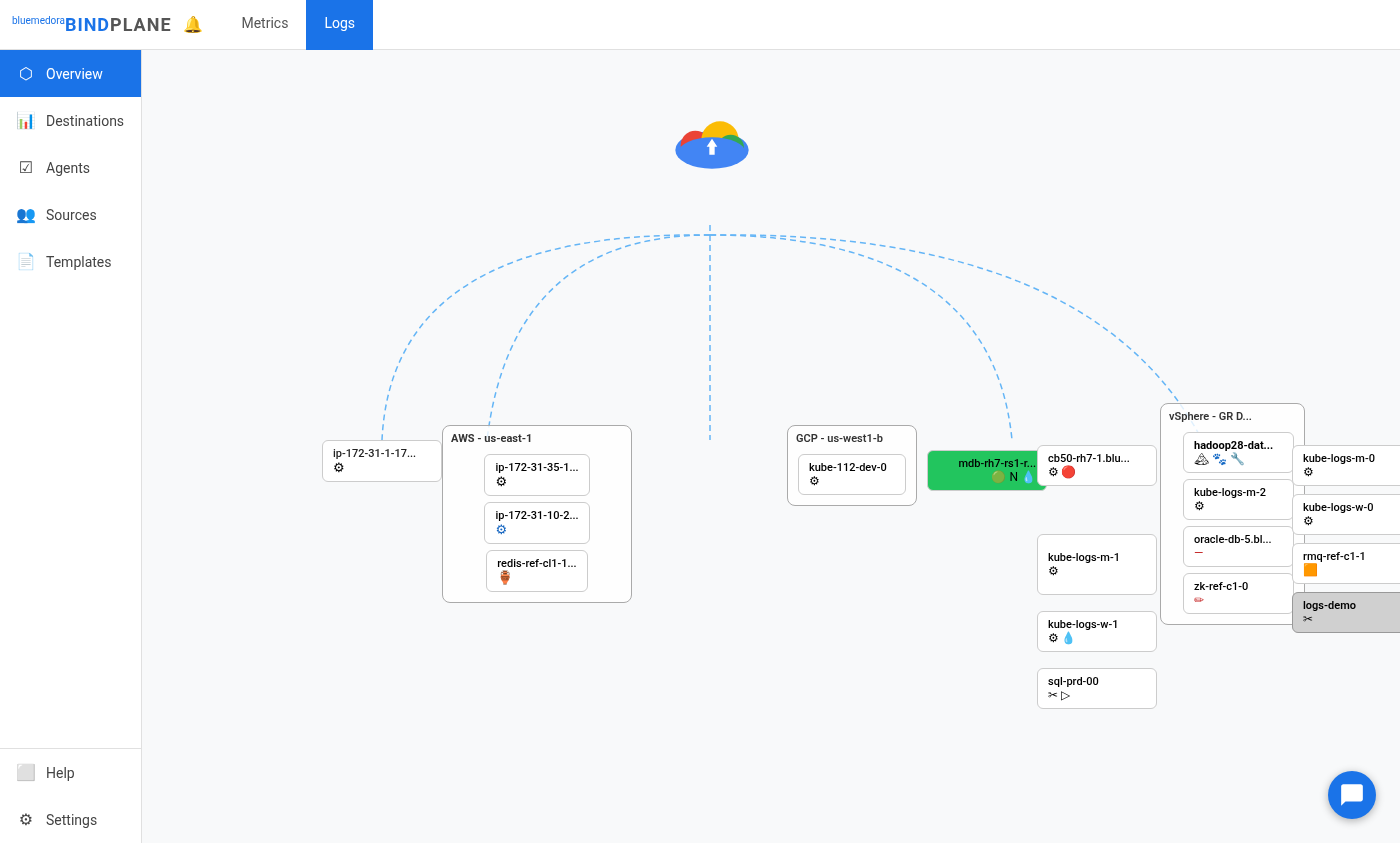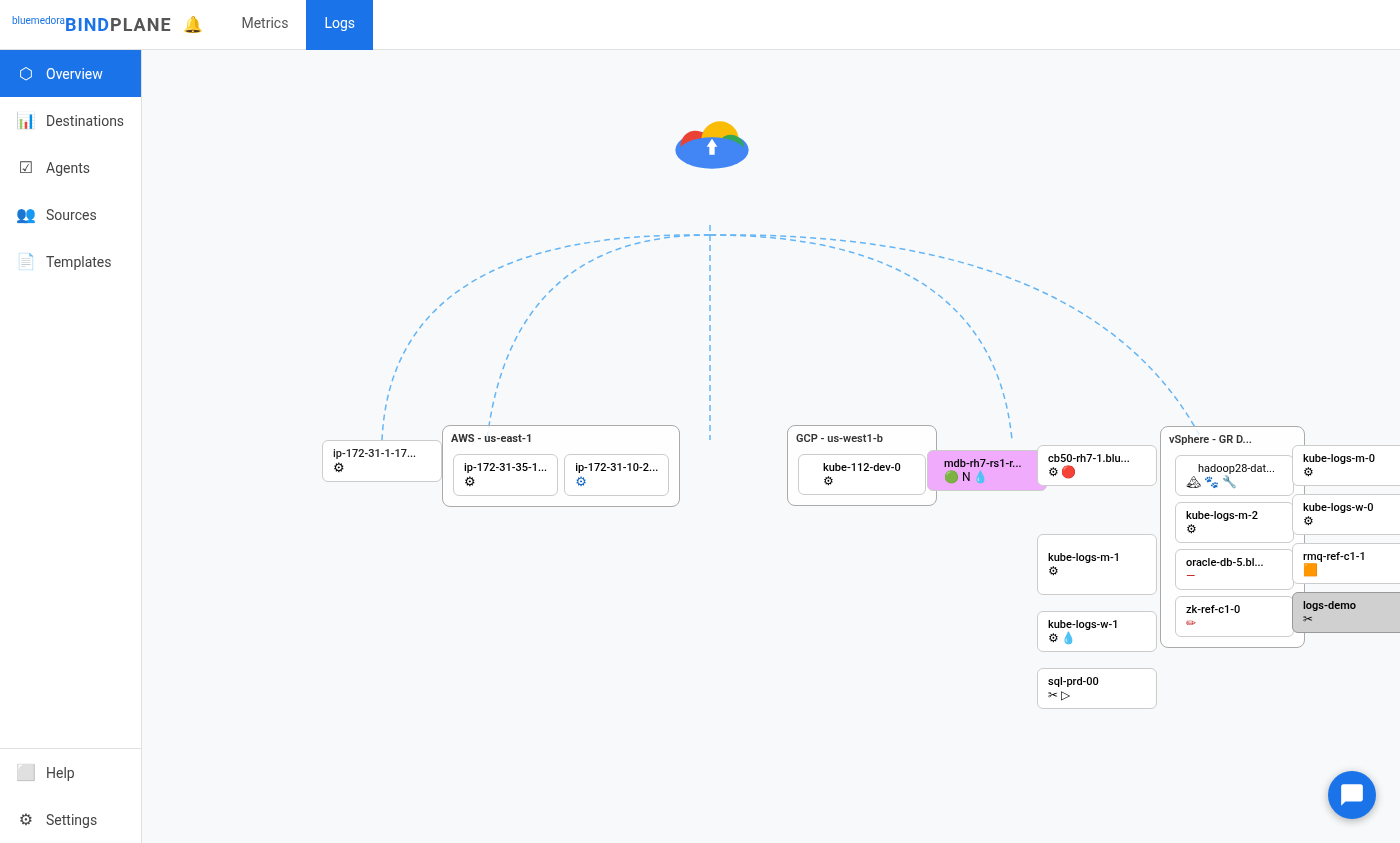--- a/index.html
+++ b/index.html
@@ -142,42 +142,46 @@
 
       <div style="position:absolute; top:390px; left:180px; display:flex; flex-direction:column; gap:8px;">
         <div style="background:#fff; border:1.5px solid #ccc; border-radius:6px; padding:6px 10px; min-width:120px;">
           <div style="font-size:11px;font-weight:500;color:#222;">ip-172-31-1-17...</div>
           <div style="font-size:13px;">⚙</div>
         </div>
       </div>
 
       <div style="position:absolute; top:375px; left:300px; border:1.5px solid #aaa; border-radius:8px; background:rgba(255,255,255,0.8); padding:28px 10px 10px 10px; min-width:190px;">
         <span style="position:absolute;top:6px;left:8px;font-size:11px;font-weight:700;color:#333;">AWS - us-east-1</span>
-        <div style="display:flex; flex-direction:row; gap:6px;">
+        <div style="display:flex; flex-direction:column; gap:6px;align-items:center;">
           <div style="background:#fff; border:1.5px solid #ccc; border-radius:6px; padding:6px 10px;">
             <div style="font-size:11px;font-weight:500;">ip-172-31-35-1...</div>
             <div style="font-size:13px;">⚙</div>
           </div>
           <div style="background:#fff; border:1.5px solid #ccc; border-radius:6px; padding:6px 10px;">
             <div style="font-size:11px;font-weight:500;">ip-172-31-10-2...</div>
             <div style="font-size:13px;color:#1565c0;">⚙</div>
           </div>
+          <div style="background:#fff; border:1.5px solid #ccc; border-radius:6px; padding:6px 10px;">
+            <div style="font-size:11px;font-weight:500;">redis-ref-cl1-1...</div>
+            <div style="font-size:13px;color:#c62828;">🏺</div>
+          </div>
         </div>
       </div>
 
 
       <div style="position:absolute; top:375px; left:645px; border:1.5px solid #aaa; border-radius:8px; background:rgba(255,255,255,0.8); padding:28px 10px 10px 10px; min-width:130px;">
         <span style="position:absolute;top:6px;left:8px;font-size:11px;font-weight:600;color:#333;">GCP - us-west1-b</span>
-        <div style="background:#fff; border:1.5px solid #ccc; border-radius:6px; padding:6px 24px;">
+        <div style="background:#fff; border:1.5px solid #ccc; border-radius:6px; padding:6px 10px;">
           <div style="font-size:11px;font-weight:500;">kube-112-dev-0</div>
           <div style="font-size:12px;">⚙</div>
         </div>
       </div>
 
-      <div style="position:absolute; top:400px; left:785px; background:#f0abfc; border:1.5px solid #ccc; border-radius:6px; padding:6px 16px; min-width:120px;">
+      <div style="position:absolute; top:400px; left:785px; background:#22c55e; border:1.5px solid #ccc; border-radius:6px; padding:6px 10px; min-width:120px;text-align:right;">
         <div style="font-size:11px;font-weight:500;">mdb-rh7-rs1-r...</div>
         <div style="font-size:12px;">🟢 N 💧</div>
       </div>
 
       <div style="position:absolute; top:395px; left:895px; display:flex; flex-direction:column; gap:16px;">
         <div style="background:#fff; border:1.5px solid #ccc; border-radius:6px; padding:6px 10px; min-width:120px;">
           <div style="font-size:11px;font-weight:500;">cb50-rh7-1.blu...</div>
           <div style="font-size:12px;">⚙ 🔴</div>
         </div>
         <div style="background:#fff; border:1.5px solid #ccc; border-radius:6px; padding:16px 10px; min-width:120px;margin-top:32px;">
@@ -187,25 +191,25 @@
         <div style="background:#fff; border:1.5px solid #ccc; border-radius:6px; padding:6px 10px; min-width:120px;">
           <div style="font-size:11px;font-weight:500;">kube-logs-w-1</div>
           <div style="font-size:12px;">⚙ 💧</div>
         </div>
         <div style="background:#fff; border:1.5px solid #ccc; border-radius:6px; padding:6px 10px; min-width:120px;">
           <div style="font-size:11px;font-weight:500;">sql-prd-00</div>
           <div style="font-size:12px;">✂ ▷</div>
         </div>
       </div>
 
-      <div style="position:absolute; top:376px; left:1018px; border:1.5px solid #aaa; border-radius:8px; background:rgba(255,255,255,0.8); padding:28px 10px 10px 14px; min-width:145px;">
+      <div style="position:absolute; top:353px; left:1018px; border:1.5px solid #aaa; border-radius:8px; background:rgba(255,255,255,0.8); padding:28px 10px 10px 22px; min-width:145px;">
         <span style="position:absolute;top:6px;left:8px;font-size:11px;font-weight:600;color:#333;">vSphere - GR D...</span>
         <div style="display:flex; flex-direction:column; gap:6px;">
           <div style="background:#fff; border:1.5px solid #ccc; border-radius:6px; padding:6px 10px;">
-            <div style="font-size:11px;font-weight:400;margin-left:12px;">hadoop28-dat...</div>
+            <div style="font-size:11px;font-weight:700;">hadoop28-dat...</div>
             <div style="font-size:12px;">🏔 🐾 🔧</div>
           </div>
           <div style="background:#fff; border:1.5px solid #ccc; border-radius:6px; padding:6px 10px;">
             <div style="font-size:11px;font-weight:500;">kube-logs-m-2</div>
             <div style="font-size:12px;">⚙</div>
           </div>
           <div style="background:#fff; border:1.5px solid #ccc; border-radius:6px; padding:6px 10px;">
             <div style="font-size:11px;font-weight:500;">oracle-db-5.bl...</div>
             <div style="font-size:12px;color:#c62828;">—</div>
           </div>

